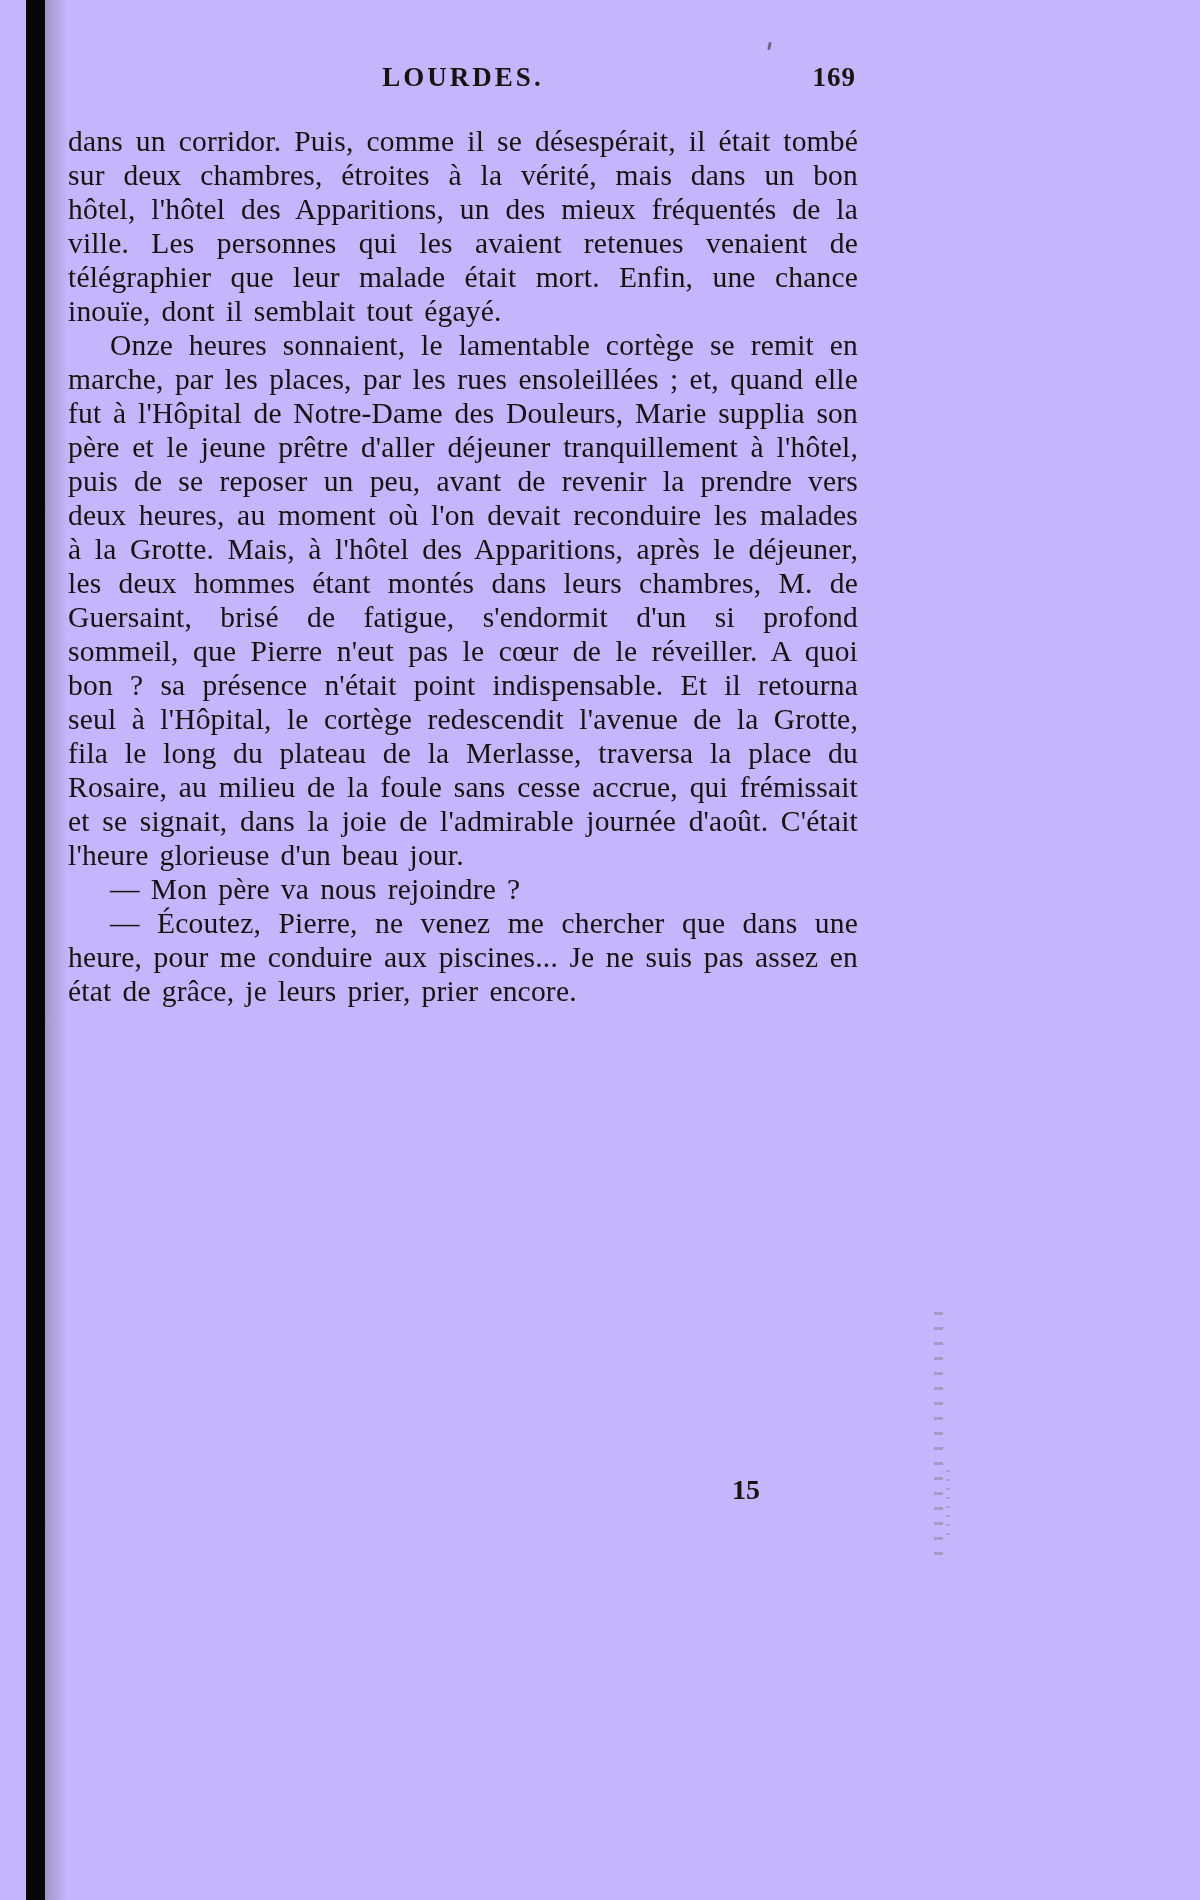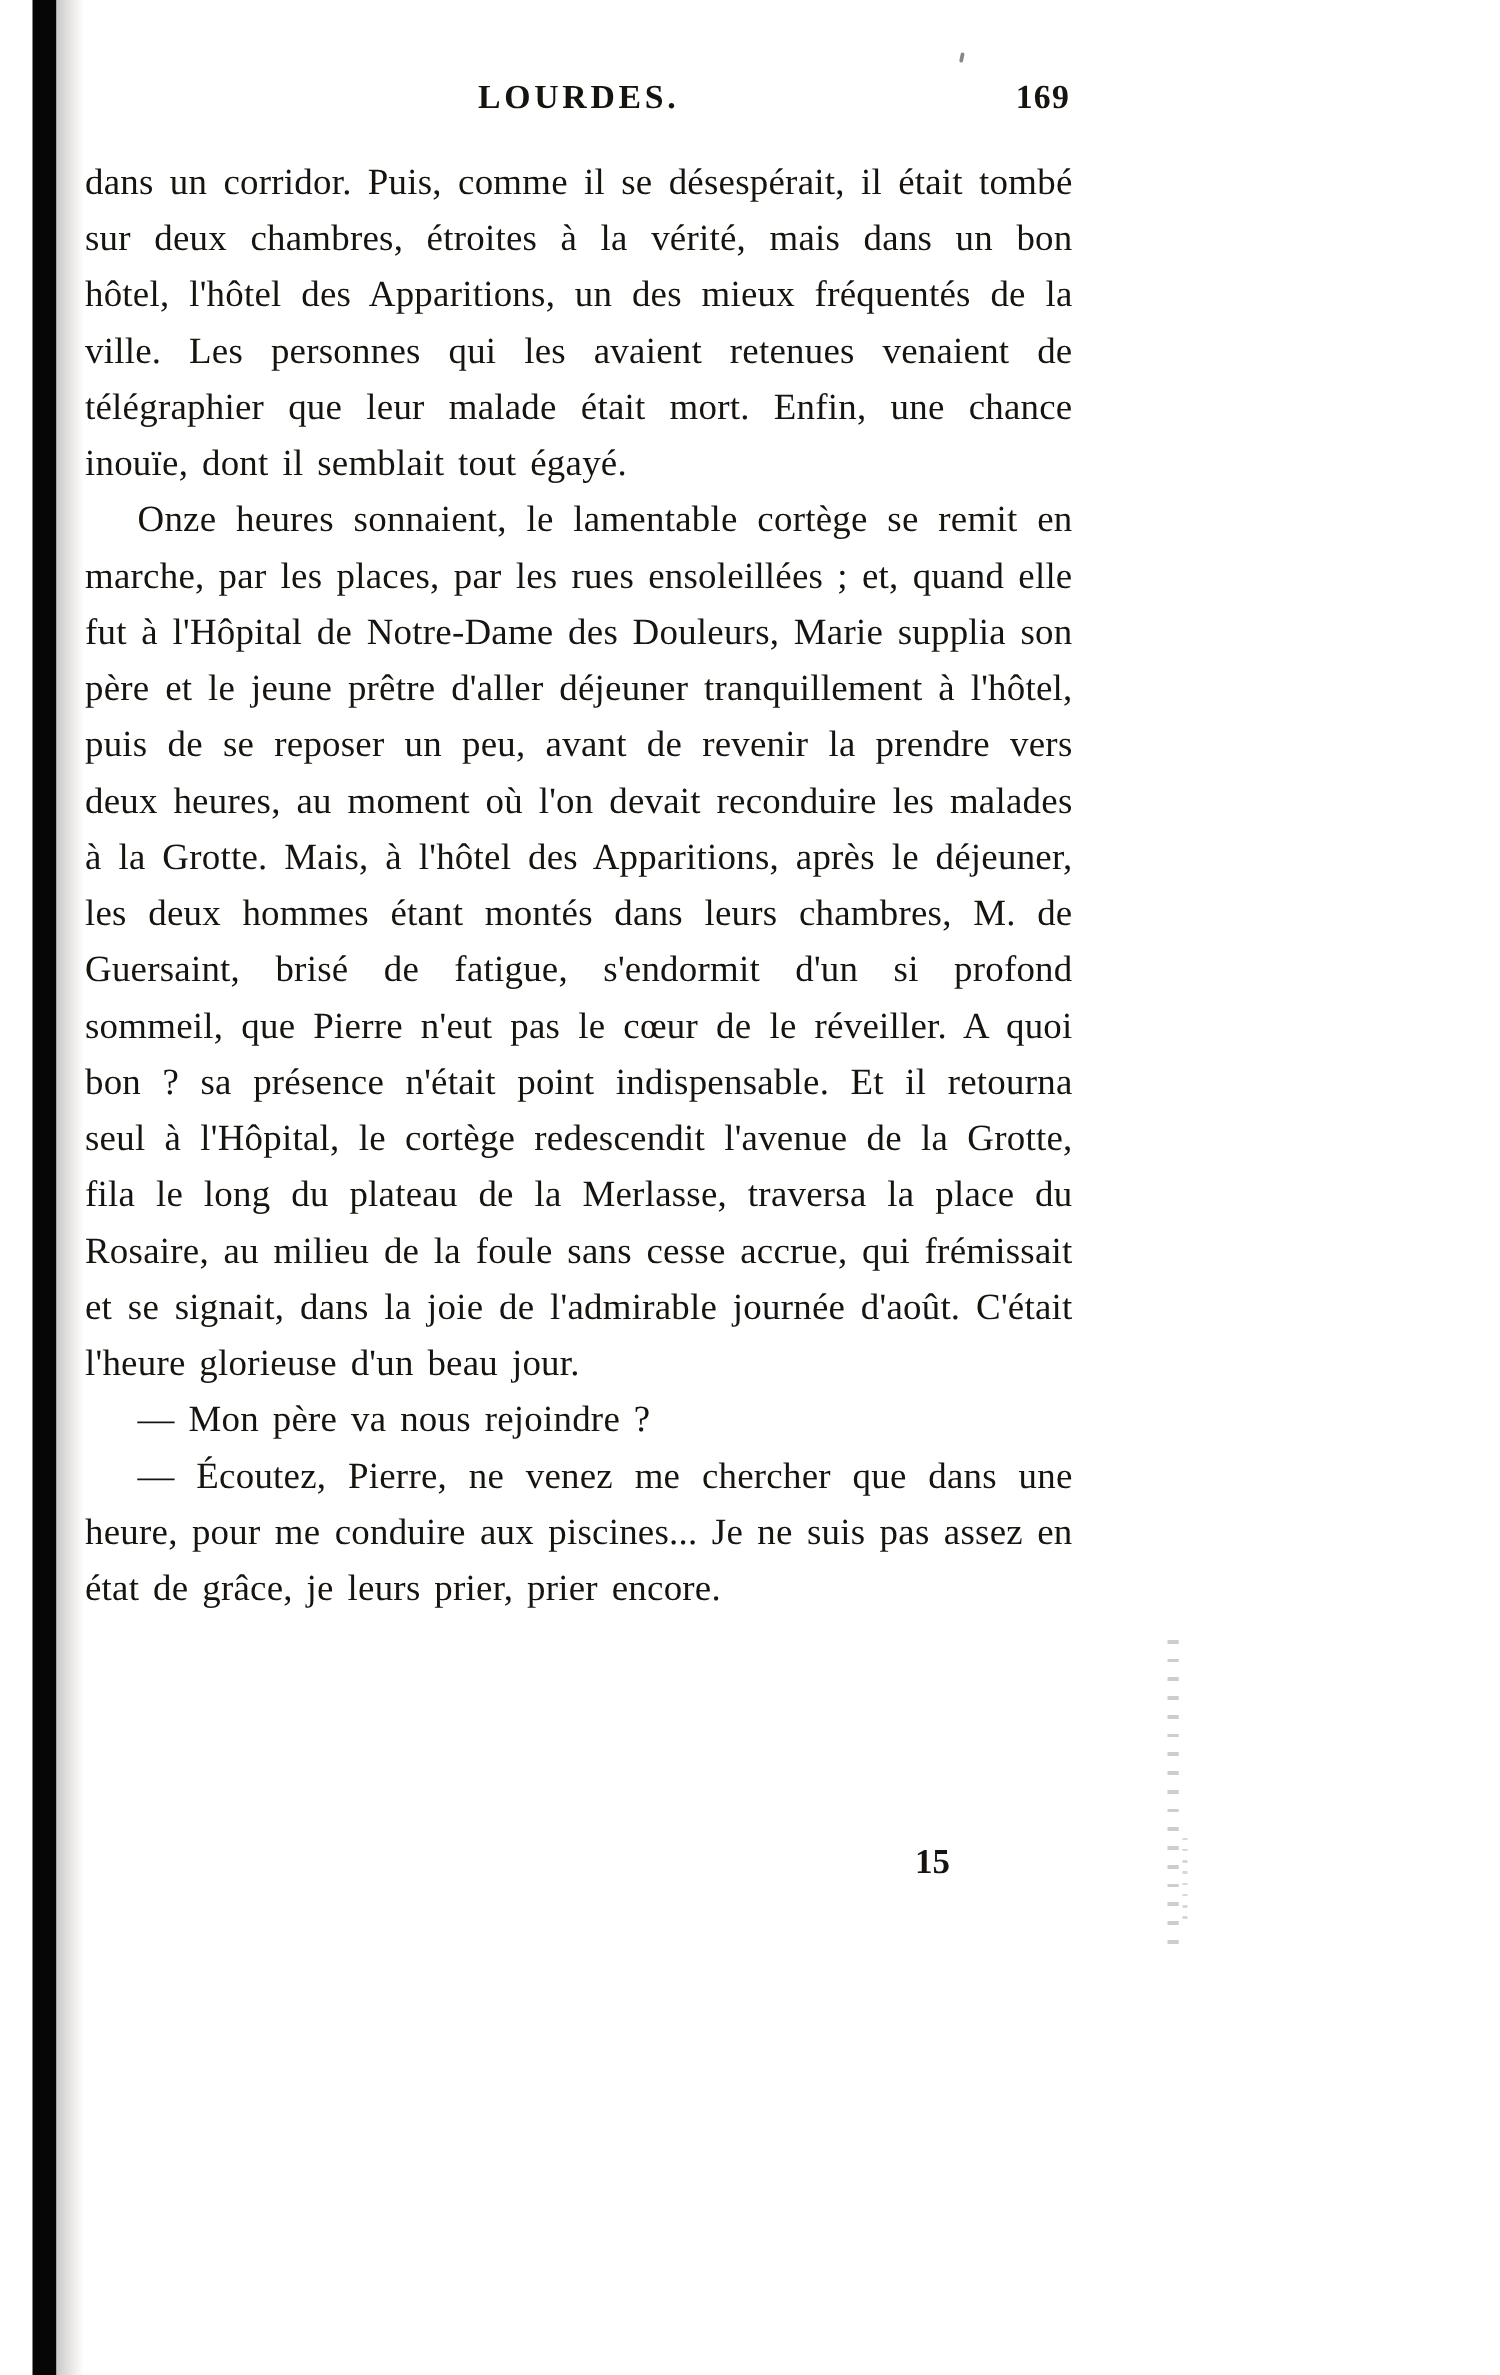--- a/index.html
+++ b/index.html
@@ -6,21 +6,21 @@
   html, body {
     margin: 0;
     padding: 0;
     background: #e8e8e6;
   }
   .page {
     position: relative;
     width: 1200px;
     height: 1900px;
     margin: 0 auto;
-    background: #ffffff;
+    background: #c4b5fd;
     overflow: hidden;
     font-family: "Liberation Serif", "DejaVu Serif", serif;
     color: #17140f;
   }
   
   .gutter-band {
     position: absolute;
     left: 26px;
     top: 0;
     width: 19px;
@@ -57,21 +57,21 @@
     letter-spacing: 3px;
   }
   .page-number {
     position: absolute;
     right: 2px;
     top: 0;
     letter-spacing: 1px;
   }
   .body-text {
     font-size: 29.5px;
-    line-height: 45px;
+    line-height: 34px;
     text-align: justify;
     word-spacing: 3.5px;
     letter-spacing: 0.2px;
   }
   .body-text p {
     margin: 0;
     text-indent: 42px;
   }
   .body-text p.no-indent {
     text-indent: 0;

